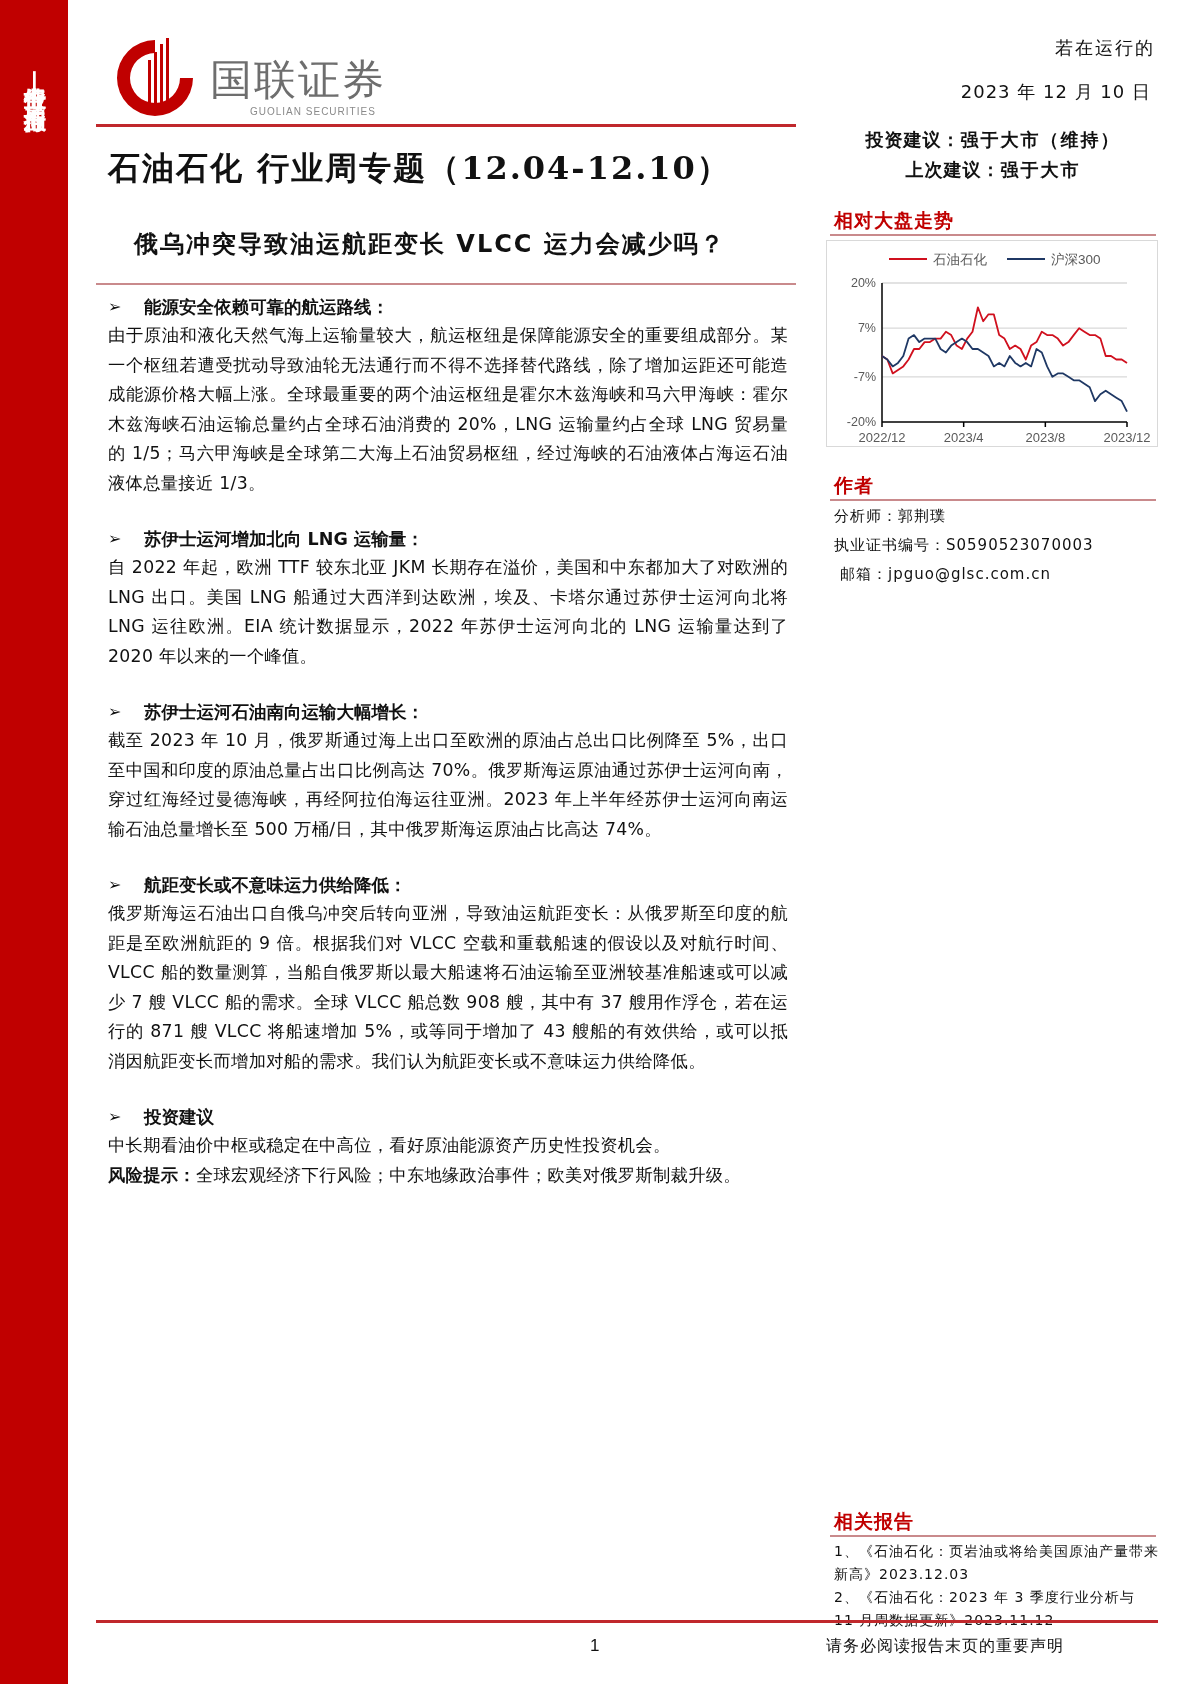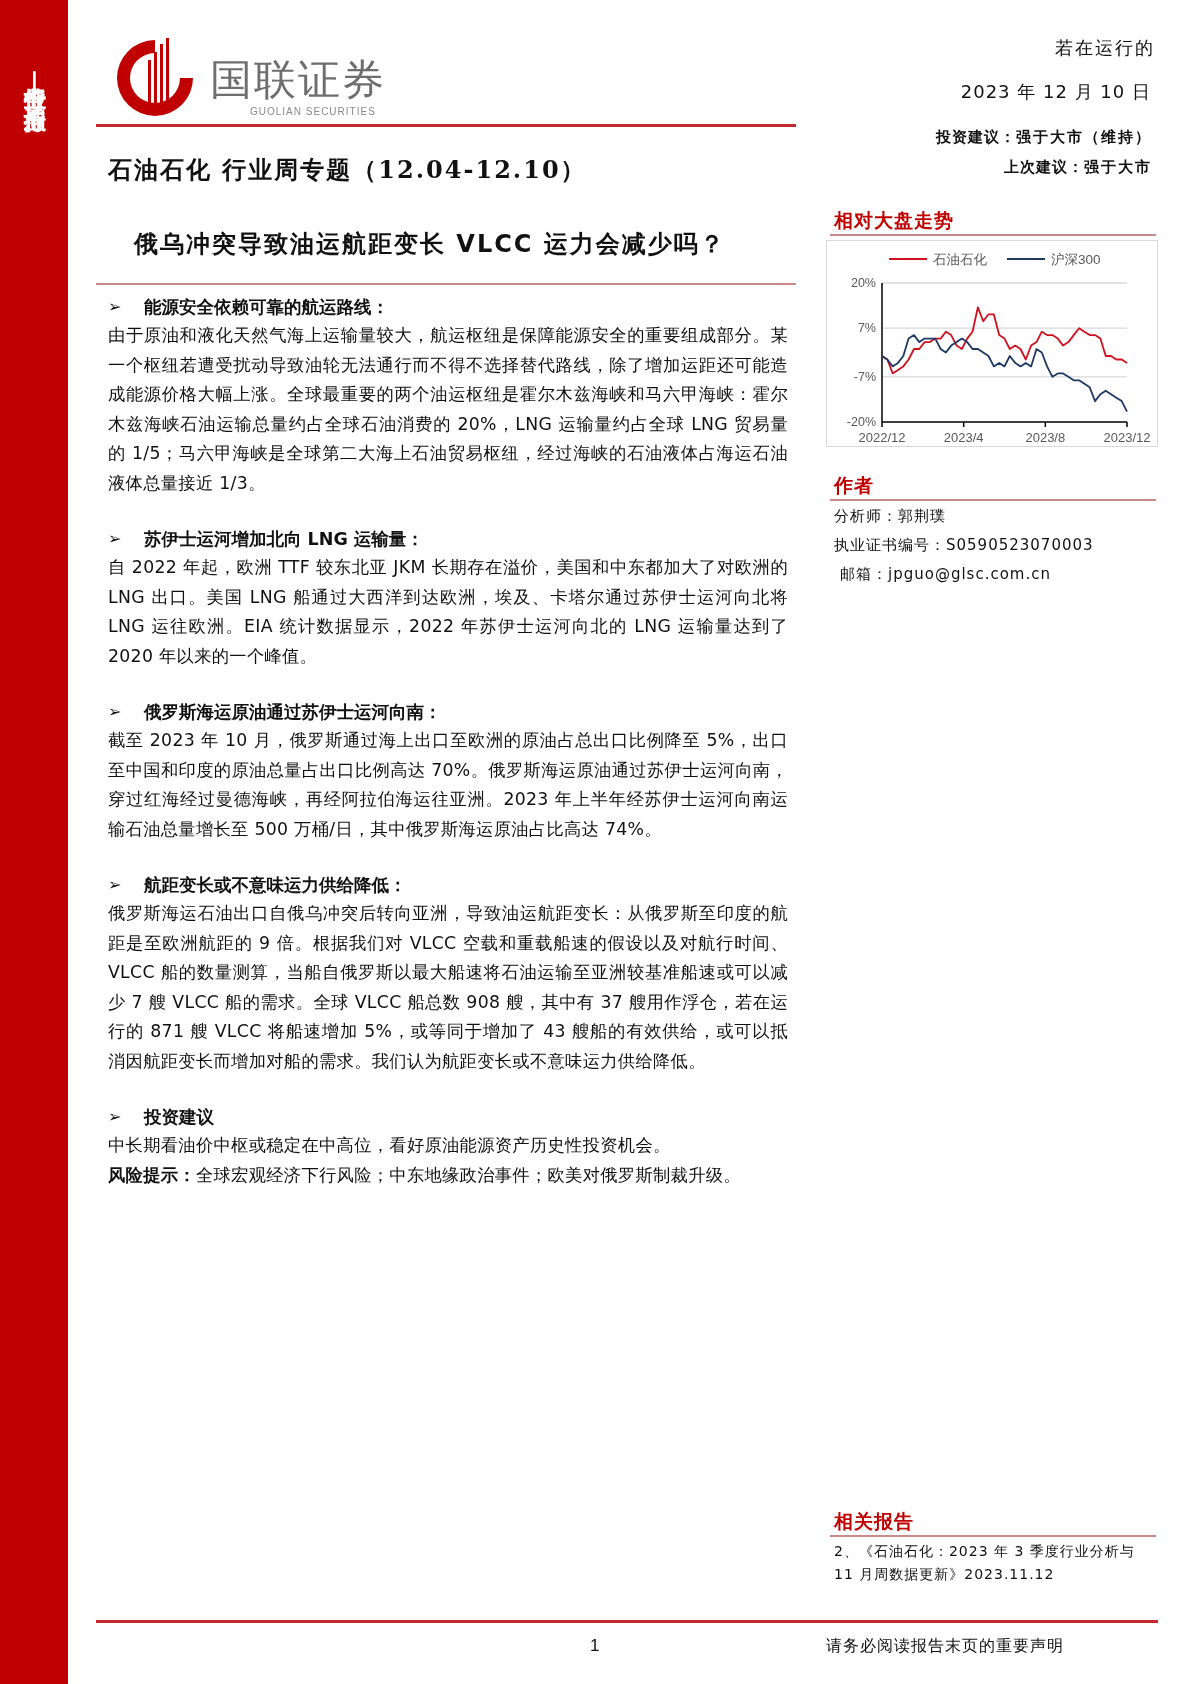--- a/index.html
+++ b/index.html
@@ -21,21 +21,21 @@
   .logo-cn {
     position: absolute; left: 100px; top: 22px; font-size: 42px; font-weight: normal;
     color: #6e6e6e; font-family: "DejaVu Sans", sans-serif; letter-spacing: 2px;
   }
   .logo-en {
     position: absolute; left: 104px; top: 76px; font-size: 10px; color: #8a8a8a;
     font-family: "Liberation Sans", sans-serif; letter-spacing: 1px; margin-left: 36px;
   }
   .rule-main { position: absolute; left: 96px; top: 124px; width: 700px; height: 3px; background: #c0282c; }
   .title-main {
-    position: absolute; left: 108px; top: 154px; font-size: 24px; font-weight: bold;
+    position: absolute; left: 108px; top: 147px; font-size: 32px; font-weight: bold;
     font-family: "DejaVu Serif", serif; letter-spacing: 2px;
   }
   .title-sub {
     position: absolute; left: 134px; top: 228px; font-size: 24px; font-weight: bold;
     font-family: "DejaVu Sans", sans-serif; letter-spacing: 2px;
   }
   .rule-sub { position: absolute; left: 96px; top: 283px; width: 700px; height: 2px; background: #c98a8c; }
   .body-col { position: absolute; left: 108px; top: 292px; width: 680px; }
   .section { margin: 0 0 26px 0; }
   .sec-head {
@@ -43,21 +43,21 @@
     font-family: "DejaVu Sans", sans-serif; display: flex; align-items: center;
   }
   .sec-arrow { width: 36px; font-size: 16px; }
   .para {
     font-size: 17.3px; line-height: 29.5px; text-align: justify;
     font-family: "DejaVu Sans", sans-serif; letter-spacing: 0.3px;
   }
   .risk-label { font-weight: bold; }
   .report-type { position: absolute; right: 36px; top: 36px; font-size: 18px; font-family: "DejaVu Sans", sans-serif; letter-spacing: 2px; }
   .report-date { position: absolute; right: 40px; top: 80px; font-size: 18px; font-family: "DejaVu Sans", sans-serif; letter-spacing: 1px; }
-  .kv { position: absolute; left: 834px; width: 318px; font-size: 15px; font-family: "DejaVu Sans", sans-serif; display: flex; justify-content: flex-end; }
+  .kv { position: absolute; left: 834px; width: 318px; font-size: 18px; font-family: "DejaVu Sans", sans-serif; display: flex; justify-content: center; }
   .kv .k { font-weight: bold; letter-spacing: 1px; }
   .kv .v { letter-spacing: 2px; font-weight: bold; }
   .rh {
     position: absolute; left: 834px; color: #c00000; font-size: 19px; font-weight: bold;
     font-family: "DejaVu Sans", sans-serif; letter-spacing: 1px;
   }
   .rh-rule { position: absolute; left: 830px; width: 326px; height: 2px; background: #c98a8c; }
   .chart-box { position: absolute; left: 826px; top: 240px; width: 330px; height: 205px; border: 1px solid #d9d9d9; background: #fff; }
   .author-line { position: absolute; left: 834px; font-size: 15px; font-family: "DejaVu Sans", sans-serif; letter-spacing: 1px; }
   .related { position: absolute; left: 834px; top: 1540px; width: 326px; font-size: 14px; line-height: 23px; font-family: "DejaVu Sans", sans-serif; letter-spacing: 1px; }
@@ -101,21 +101,21 @@
   <div class="section">
     <div class="sec-head">
       <span class="sec-arrow">➢</span>
       <span>苏伊士运河增加北向 LNG 运输量：</span>
     </div>
     <div class="para">自 2022 年起，欧洲 TTF 较东北亚 JKM 长期存在溢价，美国和中东都加大了对欧洲的 LNG 出口。美国 LNG 船通过大西洋到达欧洲，埃及、卡塔尔通过苏伊士运河向北将 LNG 运往欧洲。EIA 统计数据显示，2022 年苏伊士运河向北的 LNG 运输量达到了 2020 年以来的一个峰值。</div>
   </div>
   <div class="section">
     <div class="sec-head">
       <span class="sec-arrow">➢</span>
-      <span>俄罗斯海运原油通过苏伊士运河向南：</span>
+      <span>苏伊士运河石油南向运输大幅增长：</span>
     </div>
     <div class="para">截至 2023 年 10 月，俄罗斯通过海上出口至欧洲的原油占总出口比例降至 5%，出口至中国和印度的原油总量占出口比例高达 70%。俄罗斯海运原油通过苏伊士运河向南，穿过红海经过曼德海峡，再经阿拉伯海运往亚洲。2023 年上半年经苏伊士运河向南运输石油总量增长至 500 万桶/日，其中俄罗斯海运原油占比高达 74%。</div>
   </div>
   <div class="section">
     <div class="sec-head">
       <span class="sec-arrow">➢</span>
       <span>航距变长或不意味运力供给降低：</span>
     </div>
     <div class="para">俄罗斯海运石油出口自俄乌冲突后转向亚洲，导致油运航距变长：从俄罗斯至印度的航距是至欧洲航距的 9 倍。根据我们对 VLCC 空载和重载船速的假设以及对航行时间、VLCC 船的数量测算，当船自俄罗斯以最大船速将石油运输至亚洲较基准船速或可以减少 7 艘 VLCC 船的需求。全球 VLCC 船总数 908 艘，其中有 37 艘用作浮仓，若在运行的 871 艘 VLCC 将船速增加 5%，或等同于增加了 43 艘船的有效供给，或可以抵消因航距变长而增加对船的需求。我们认为航距变长或不意味运力供给降低。</div>
   </div>
@@ -174,18 +174,19 @@
 
 <div class="rh" style="top:473px;">作者</div>
 <div class="rh-rule" style="top:499px;"></div>
 <div class="author-line" style="top:507px;">分析师：郭荆璞</div>
 <div class="author-line" style="top:536px;">执业证书编号：S0590523070003</div>
 <div class="author-line" style="top:565px;margin-left:6px;">邮箱：jpguo@glsc.com.cn</div>
 
 <div class="rh" style="top:1509px;">相关报告</div>
 <div class="rh-rule" style="top:1535px;"></div>
 <div class="related">
+  <div>1、《石油石化：页岩油或将给美国原油产量带来新高》2023.12.03</div>
   <div>2、《石油石化：2023 年 3 季度行业分析与 11 月周数据更新》2023.11.12</div>
 </div>
 
 <div class="footer-rule"></div>
 <div class="page-num">1</div>
 <div class="disclaimer">请务必阅读报告末页的重要声明</div>
 
 </body></html>

